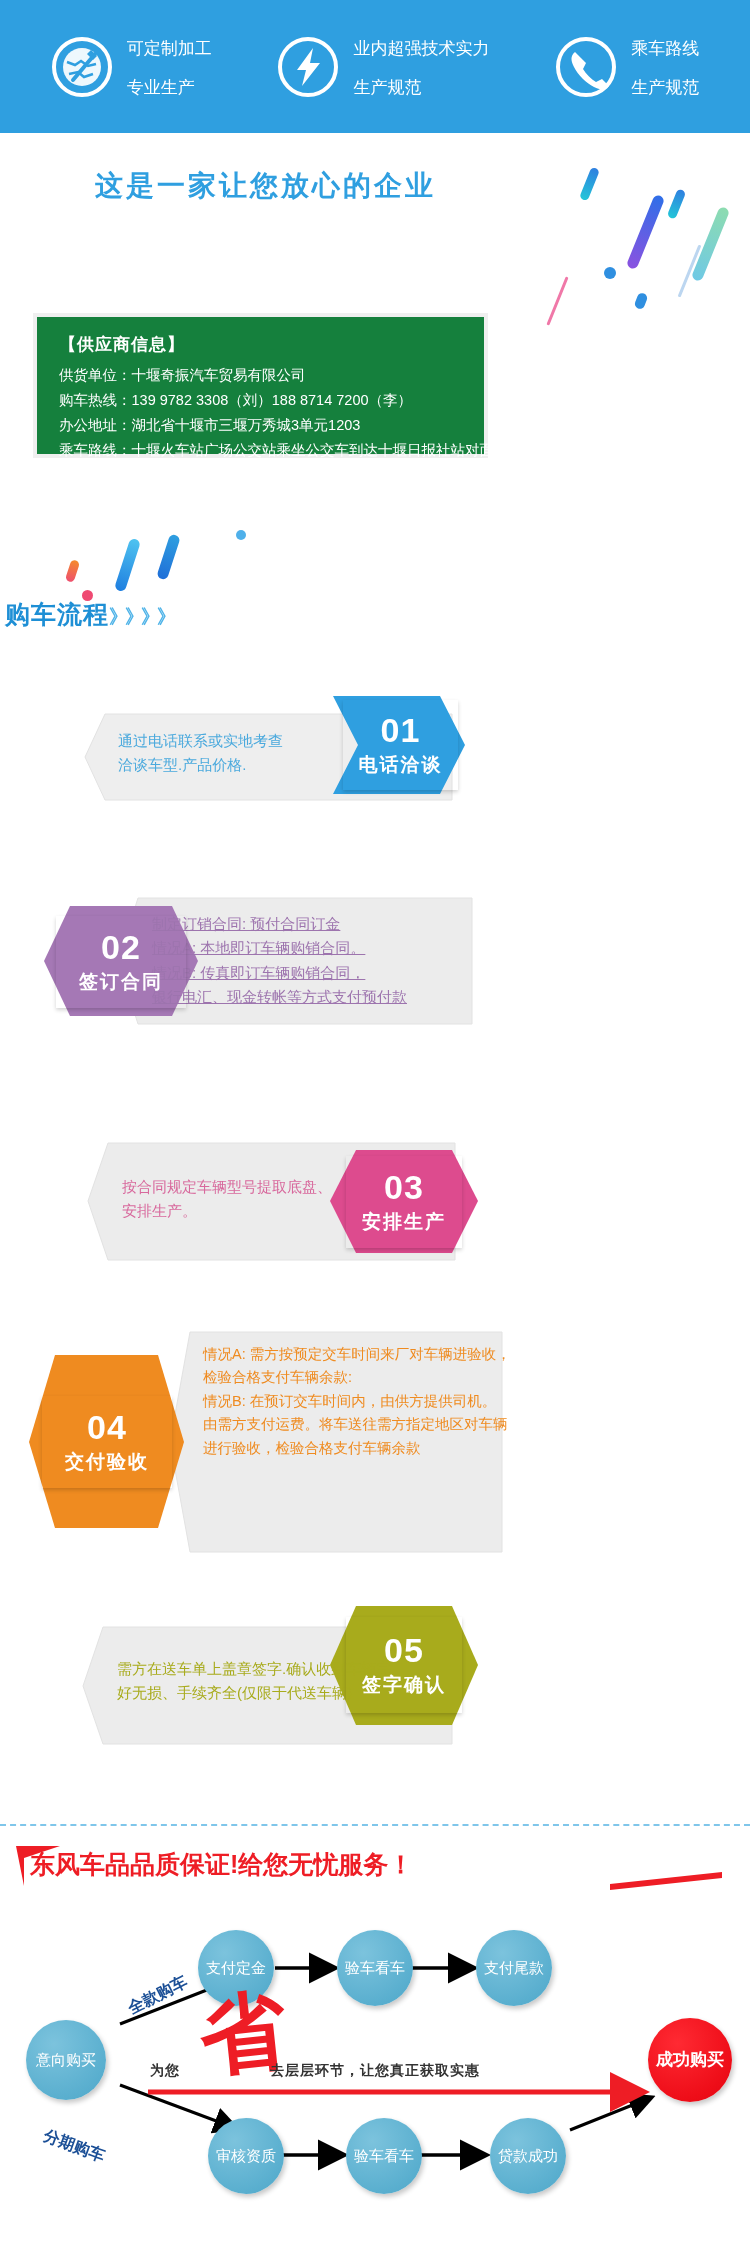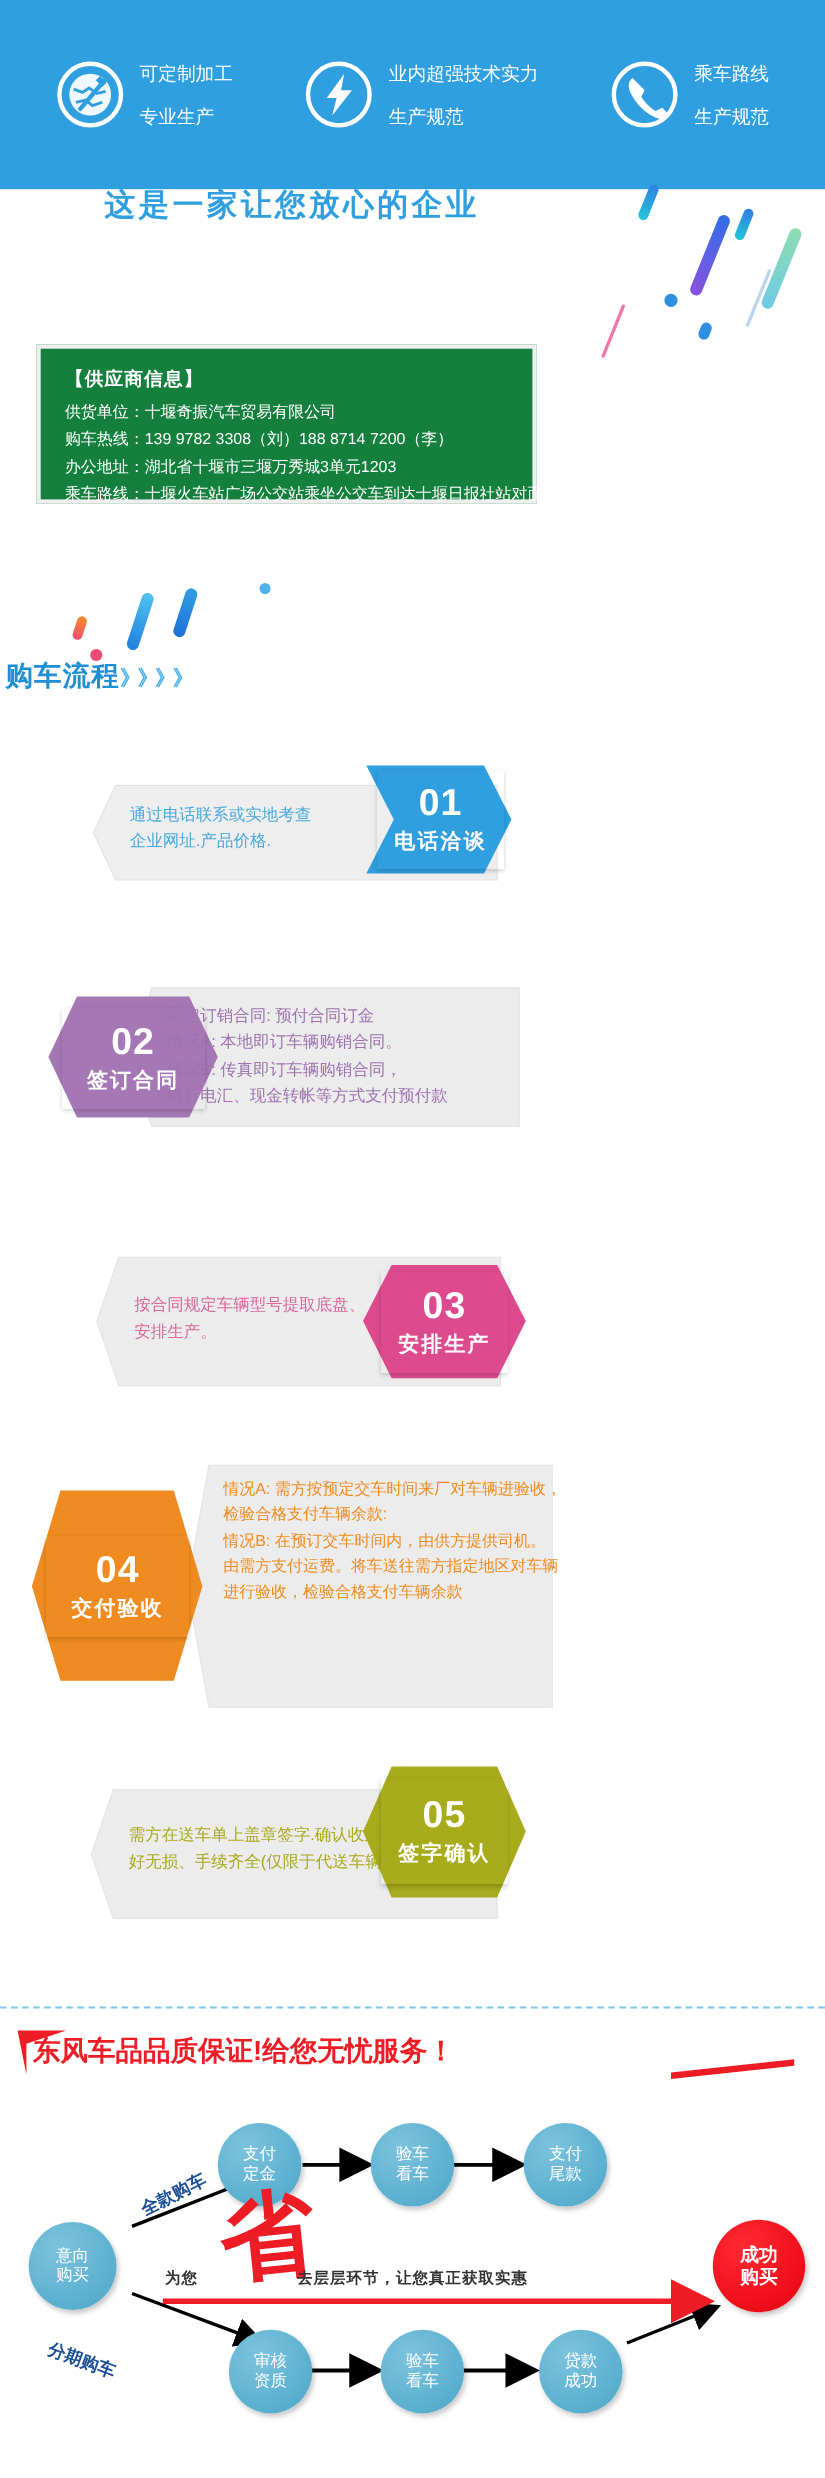--- a/index.html
+++ b/index.html
@@ -5,21 +5,21 @@
   * { box-sizing: border-box; margin:0; padding:0; }
   body {
     width:750px; height:2253px; background:#ffffff;
     font-family:"Liberation Sans","DejaVu Sans",sans-serif;
     overflow:hidden; position:relative;
   }
   .page { position:relative; width:750px; height:2253px; }
 
   
   .feature-bar{
-    position:absolute; left:0; top:0; width:750px; height:172px;
+    position:absolute; left:0; top:0; width:750px; height:133px;
     background:#2f9fe0; display:flex; align-items:center;
     justify-content:space-around; padding:0 18px;
   }
   .feature{ display:flex; align-items:center; gap:14px; }
   .feat-icon{ width:62px; height:62px; flex:0 0 62px; }
   .feat-icon svg{ display:block; width:62px; height:62px; }
   .feat-text{ display:flex; flex-direction:column; justify-content:center;
     color:#fff; font-size:17px; line-height:1.0; gap:22px; padding-top:2px;}
   .feat-text span{ white-space:nowrap; }
 
@@ -67,21 +67,21 @@
     position:absolute; left:0; top:1824px; width:750px; height:0;
     border-top:2px dashed #7fc6ea;
   }
   .guarantee{
     position:absolute; left:30px; top:1848px;
     font-size:25px; font-weight:bold; color:#ee1d25; white-space:nowrap;
     letter-spacing:0px;
   }
   .node{
     position:absolute; border-radius:50%;
-    display:flex; flex-direction:column; align-items:center; justify-content:center;
+    display:flex; flex-direction:row; align-items:center; justify-content:center;
     color:#fff; font-size:15px; line-height:1.2;
     box-shadow:2px 3px 5px rgba(0,0,0,.22);
   }
   .node.blue{ background:radial-gradient(circle at 35% 30%,#7cc3dd 0%,#5aafcf 70%,#4fa6c8 100%); }
   .node.red{ background:radial-gradient(circle at 35% 30%,#ff2a33 0%,#ee0d18 70%,#e00511 100%); font-weight:bold;}
   .branch-label{
     position:absolute; color:#1b4f96; font-size:16px; font-weight:bold;
     white-space:nowrap;
   }
   .save-char{
@@ -179,34 +179,34 @@
 
   <div class="step">
     <svg class="overlay" width="750" height="2253" style="left:0;top:0;">
 
       <polygon points="105,714 452,714 452,800 105,800 85,757" fill="#eeeeee" stroke="#e2e2e2" stroke-width="1"></polygon>
 
       <polygon points="333,696 440,696 465,745 440,794 333,794 358,745" fill="#2f9fe0"></polygon>
     </svg>
     <div class="panel-txt" style="left:118px; top:729px; color:#4aa9dd;">
       <div>通过电话联系或实地考查</div>
-      <div>企业网址.产品价格.</div>
+      <div>洽谈车型.产品价格.</div>
     </div>
     <div class="hexlabel" style="left:343px; top:700px; width:115px; height:90px;">
       <div class="num">01</div>
       <div class="cap">电话洽谈</div>
     </div>
   </div>
 
   <div class="step">
     <svg class="overlay" width="750" height="2253" style="left:0;top:0;">
       <polygon points="138,898 472,898 472,1024 138,1024 118,961" fill="#ececec" stroke="#e2e2e2" stroke-width="1"></polygon>
       <polygon points="70,906 172,906 198,961 172,1016 70,1016 44,961" fill="#a578b5"></polygon>
     </svg>
-    <div class="panel-txt" style="left:152px; top:912px; color:#9d74ae;">
+    <div class="panel-txt" style="left:152px; top:912px; color:#9d74ae;text-decoration:underline;">
       <div>制定订销合同: 预付合同订金</div>
       <div>情况A: 本地即订车辆购销合同。</div>
       <div>情况B: 传真即订车辆购销合同，</div>
       <div>银行电汇、现金转帐等方式支付预付款</div>
     </div>
     <div class="hexlabel" style="left:56px; top:916px; width:130px; height:92px;">
       <div class="num">02</div>
       <div class="cap">签订合同</div>
     </div>
   </div>

